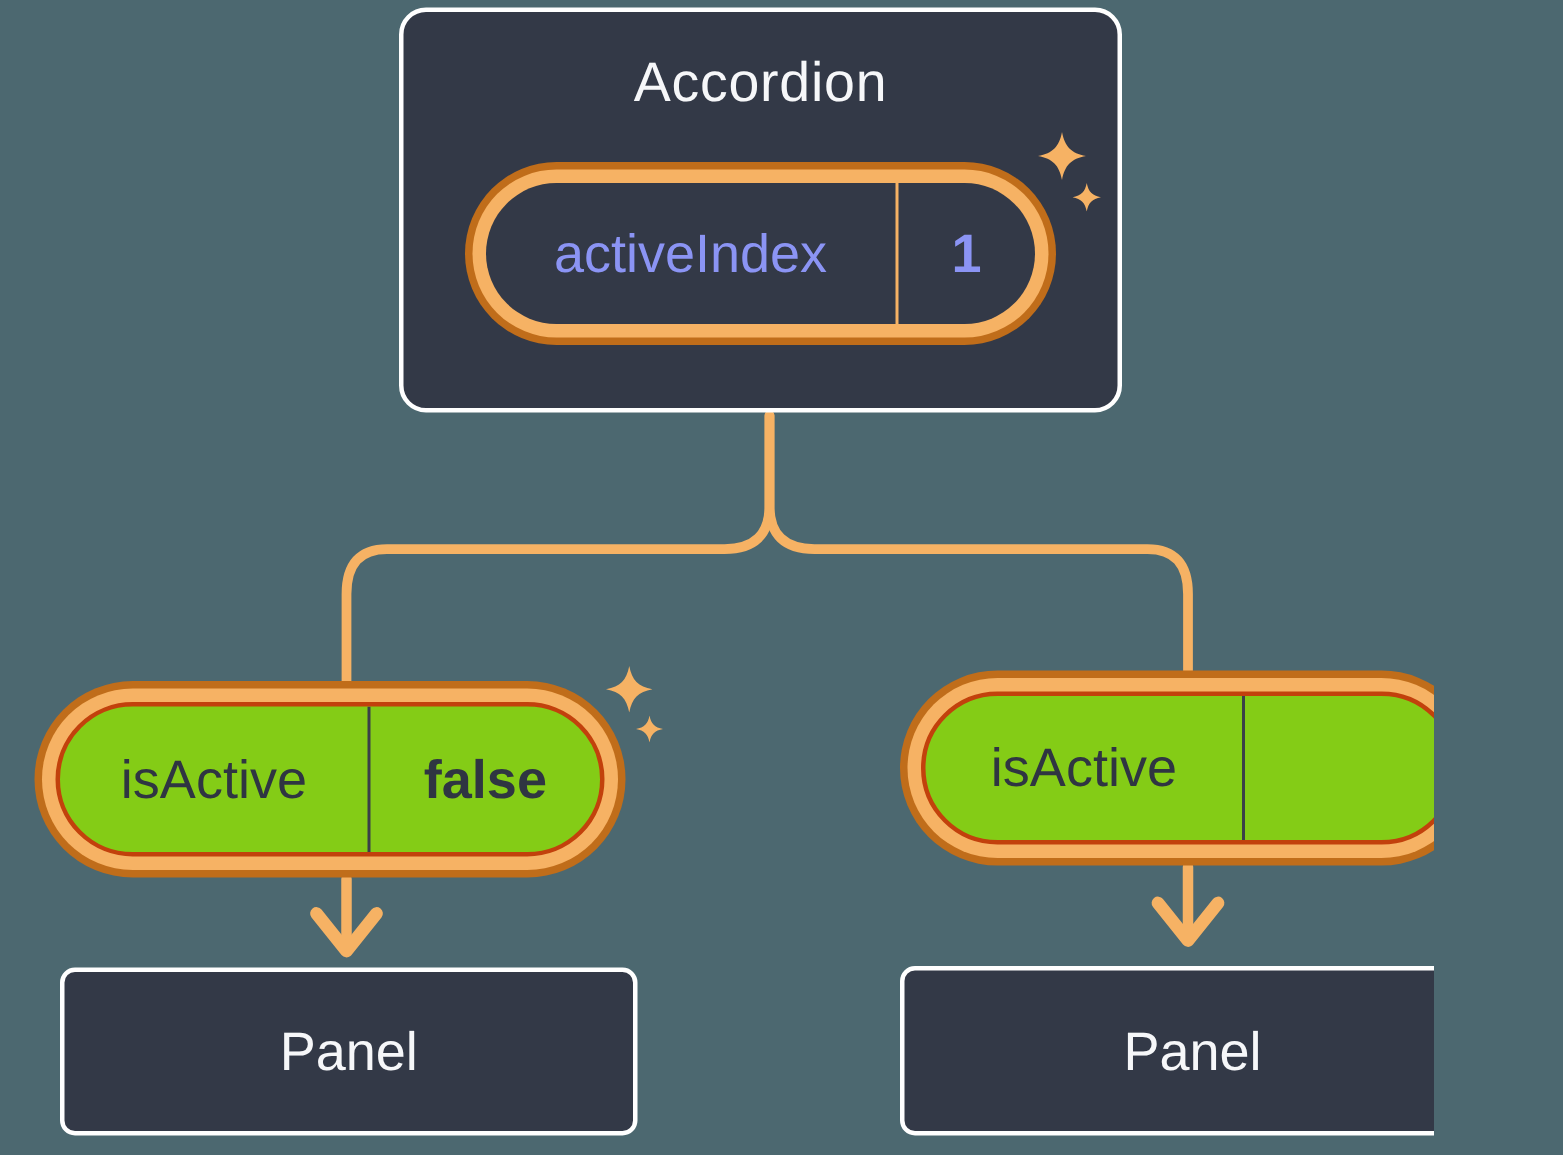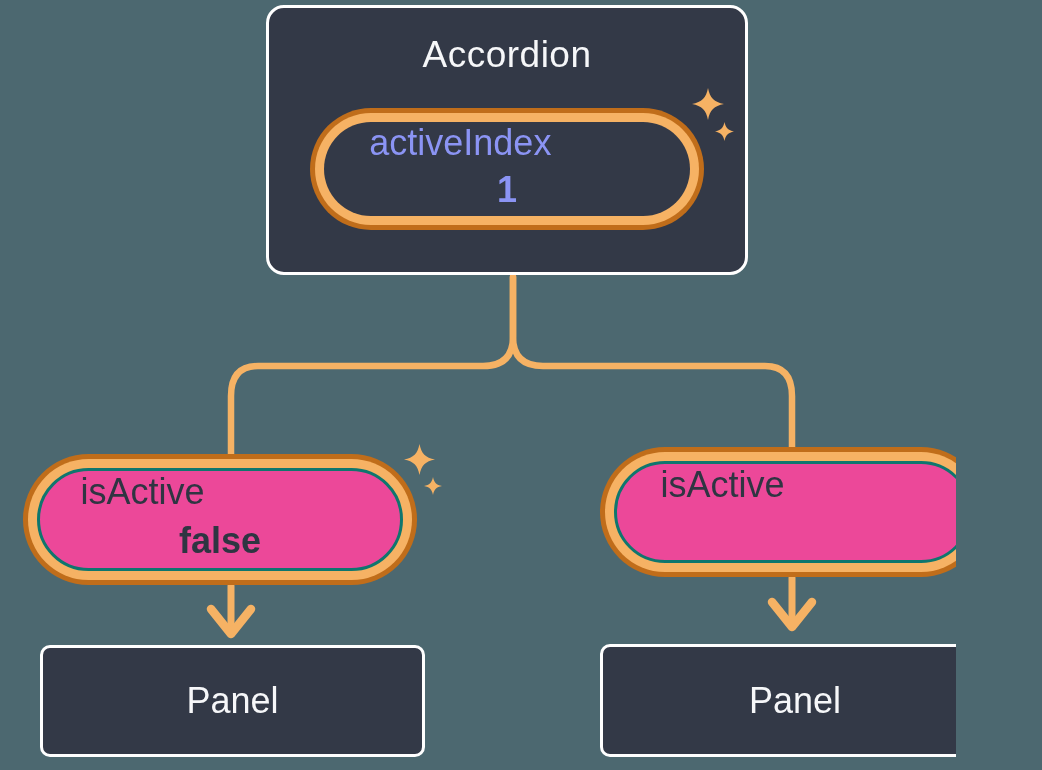--- a/index.html
+++ b/index.html
@@ -45,24 +45,23 @@
     height: 100%;
     box-sizing: border-box;
   }
   .pill-core {
     height: 100%;
     border-radius: 999px;
     display: flex;
     align-items: stretch;
     overflow: hidden;
     box-sizing: border-box;
-    flex-direction: column;
   }
   .top-core { background: #333947; }
-  .child-core { background: #ec4899; border: 3px solid #0f766e; }
+  .child-core { background: #84cc16; border: 3px solid #c2410c; }
   .cell {
     display: flex; align-items: center; justify-content: center;
     font-size: 36px;
   }
   .top-pill { left: 41px; top: 100px; width: 394px; height: 122px; }
   .top-pill .pill-name  { width: 74.5%; color: #8b94f4; }
   .top-pill .pill-value { flex: 1; color: #8b94f4; font-weight: 700; }
   .top-divider { width: 2px; background: #f6b264; }
   .child-divider { width: 2px; background: #3a4048; }
   .left-pill  { left: 23px;  top: 454px; width: 394px; height: 131px; }

